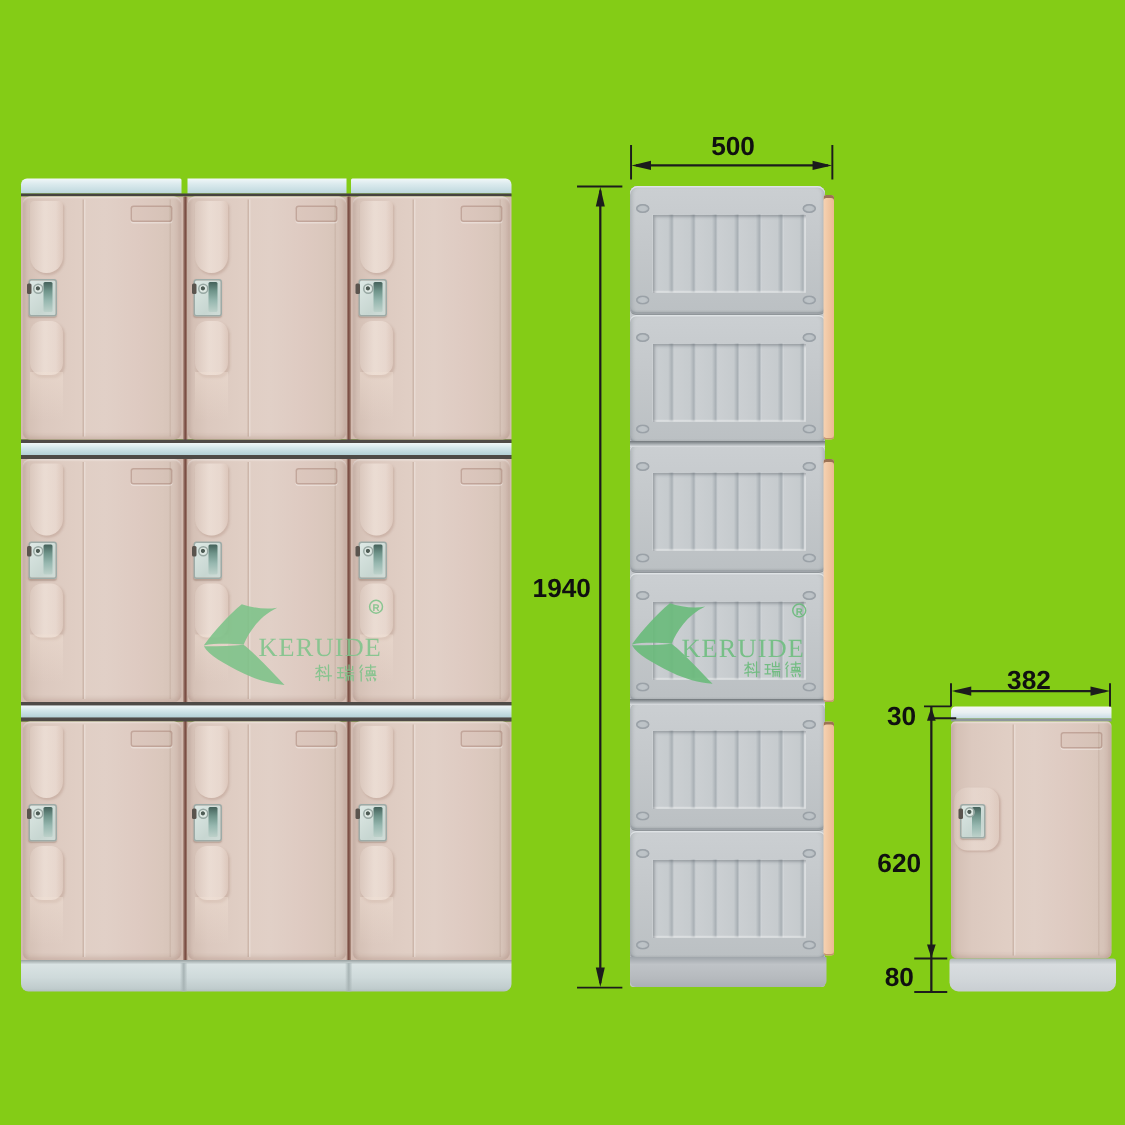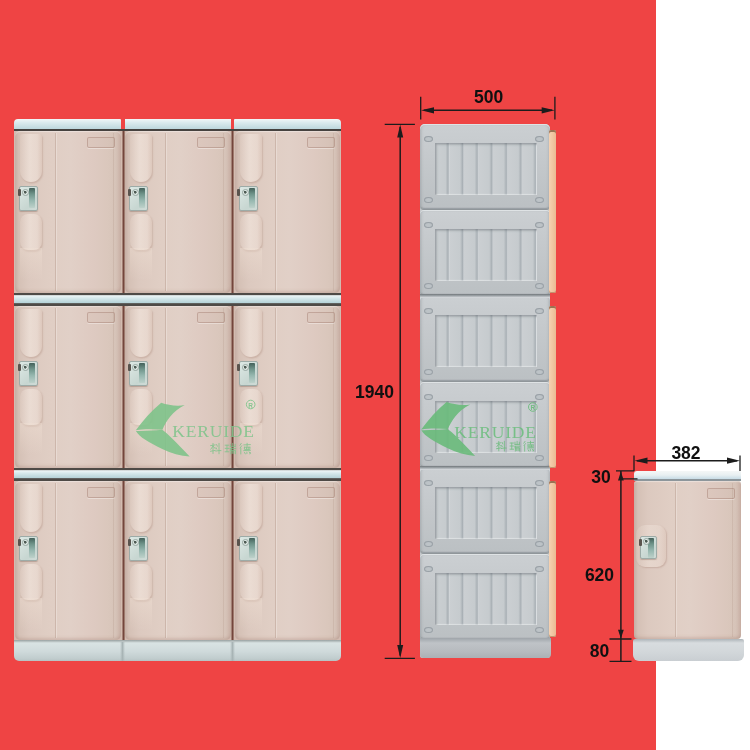--- a/index.html
+++ b/index.html
@@ -33,21 +33,21 @@
     background:linear-gradient(180deg,#cbcfd2 0%,#c4c8cb 45%,#bbc0c3 100%);
     box-shadow:inset 0 1px 0 #dfe3e5, inset 0 -1px 1px rgba(120,126,132,.45), inset 2px 0 2px rgba(120,126,132,.22), inset -2px 0 2px rgba(120,126,132,.22), 0 1px 0 rgba(110,116,121,.6);}
   .recess{position:absolute;left:15px;top:19px;width:102px;height:52px;
     background:repeating-linear-gradient(90deg,#cbcfd2 0px,#c6cbce 10.5px,#a9b0b5 13px,#d2d6d9 14.57px);
     box-shadow:inset 1.5px 1.5px 2px rgba(78,86,92,.4), inset -1px -1px 1px rgba(255,255,255,.45);}
   .sc{position:absolute;width:9px;height:6px;border-radius:50%;
     background:radial-gradient(#bdc3c7 30%,#a7adb2);box-shadow:inset 0 0 0 1px #9aa1a7;}
 </style>
 </head>
 <body>
-<div class="abs" style="left:0;top:0;width:656px;height:750px;background:#ef4444;">
+<div class="abs" style="left:0;top:0;width:750px;height:750px;background:#84cc16;">
 
 <div class="abs" id="bank" style="left:14px;top:119px;width:327px;height:542px;">
 
   <div class="abs" style="left:0;top:0;width:107px;height:10px;border-radius:4px 1px 0 0;background:linear-gradient(180deg,#f1f7f8 0%,#dcebee 35%,#bdd7dd 100%);"></div>
   <div class="abs" style="left:110.5px;top:0;width:106px;height:10px;background:linear-gradient(180deg,#f1f7f8 0%,#dcebee 35%,#bdd7dd 100%);"></div>
   <div class="abs" style="left:220px;top:0;width:107px;height:10px;border-radius:1px 4px 0 0;background:linear-gradient(180deg,#f1f7f8 0%,#dcebee 35%,#bdd7dd 100%);"></div>
 
   <div class="abs" style="left:0;top:10px;width:327px;height:2px;background:#46423f;"></div>
 
   <div class="abs" style="left:0;top:12px;width:327px;height:162px;background:#d3bbb0;"></div>

